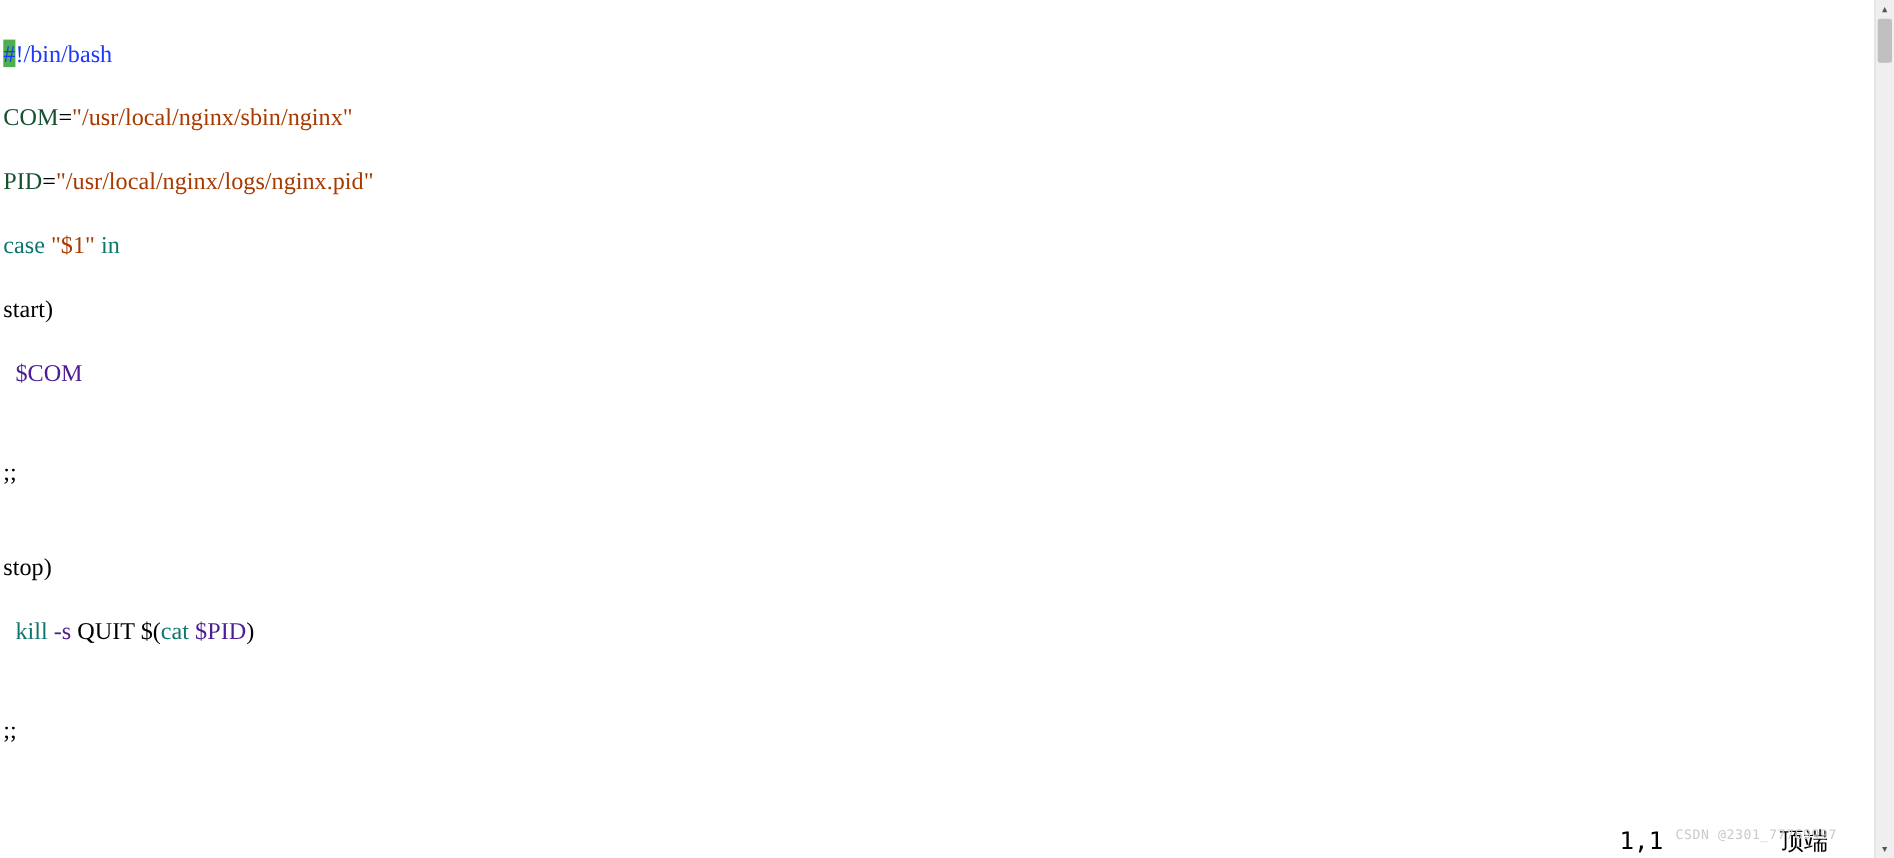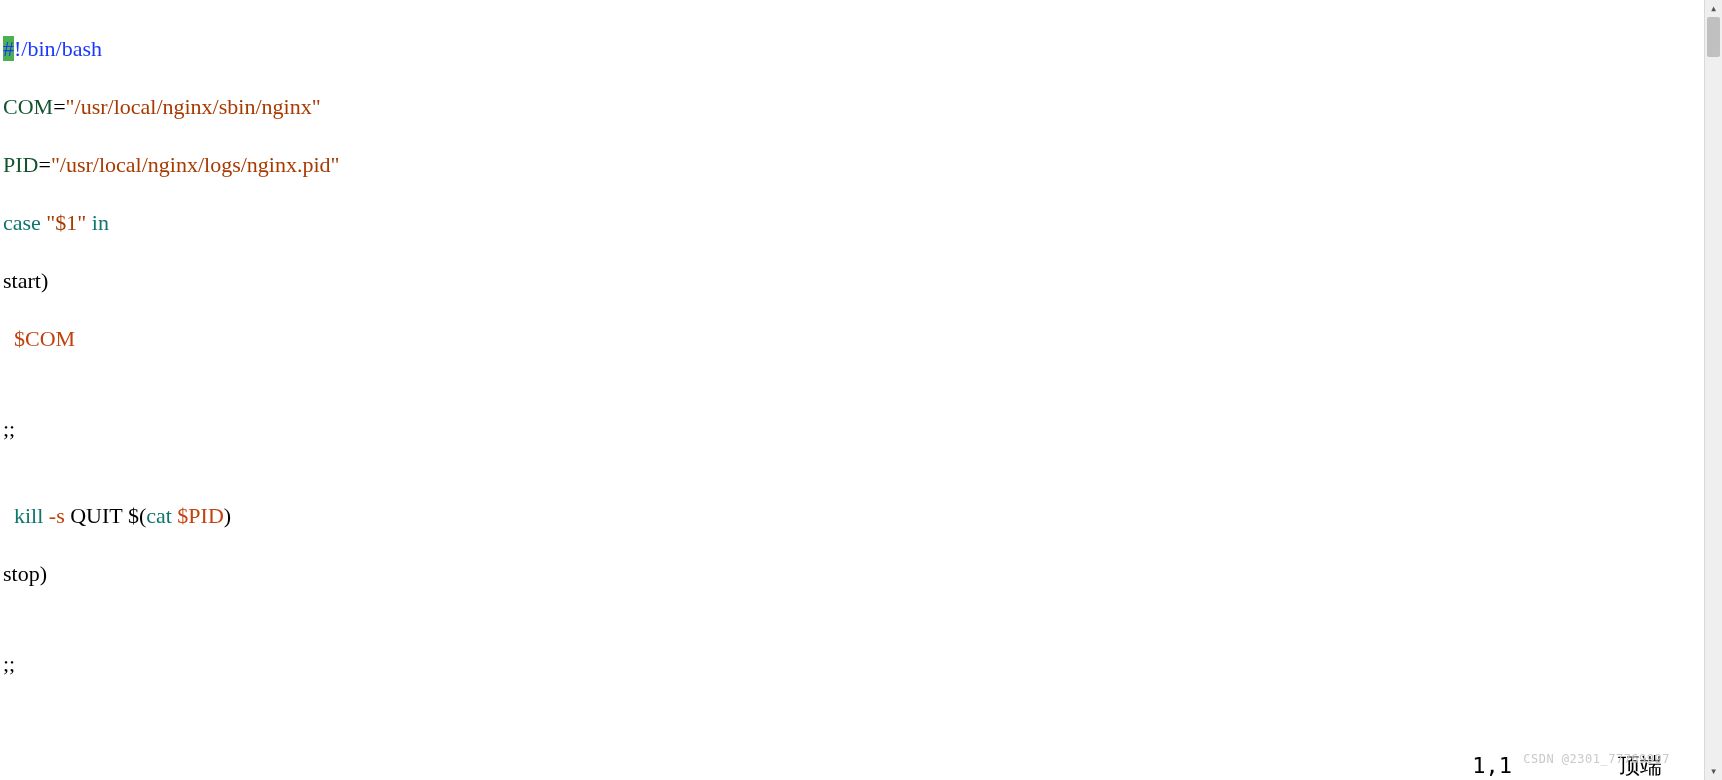--- a/index.html
+++ b/index.html
@@ -22,21 +22,21 @@
   .line{display:block;font-family:Liberation Serif, serif;}
   .cursor{
     background:#4caf50;
     color:#000;
   }
   .c-comment{color:#1a38ff;}
   .c-var{color:#14532d;}
   .c-op{color:#000;}
   .c-str{color:#a83a00;}
   .c-kw{color:#0f766e;}
-  .c-lit{color:#c2410c;}
+  .c-lit{color:#4c1d95;}
   .c-plain{color:#000;margin-top:32px;}
   .status{
     position:absolute;
     bottom:0;
     right:60px;
     font-size:22px;
   }
   .watermark{
     position:absolute;
     bottom:6px;
@@ -82,22 +82,22 @@
 
 <div class="editor">
 <span class="line"><span class="cursor c-comment">#</span><span class="c-comment">!/bin/bash</span></span>
 <span class="line"><span class="c-var">COM</span><span class="c-op">=</span><span class="c-str">"/usr/local/nginx/sbin/nginx"</span></span>
 <span class="line"><span class="c-var">PID</span><span class="c-op">=</span><span class="c-str">"/usr/local/nginx/logs/nginx.pid"</span></span>
 <span class="line"><span class="c-kw">case</span><span> </span><span class="c-str">"$1"</span><span> </span><span class="c-kw">in</span></span>
 <span class="line"><span class="c-plain">start</span><span class="c-plain">)</span></span>
 <span class="line"><span>  </span><span class="c-lit">$COM</span></span>
 <span class="line c-plain">;;</span>
 <span class="line"></span>
+<span class="line"><span class="c-plain">stop</span><span class="c-plain">)</span></span>
 <span class="line"><span>  </span><span class="c-kw">kill </span><span class="c-lit">-s</span><span class="c-plain"> QUIT $(</span><span class="c-kw">cat</span><span> </span><span class="c-lit">$PID</span><span class="c-plain">)</span></span>
-<span class="line"><span class="c-plain">stop</span><span class="c-plain">)</span></span>
 <span class="line c-plain">;;</span>
 <span class="line"></span>
 
 
 
 
 <span class="line"></span>
 
 
 

